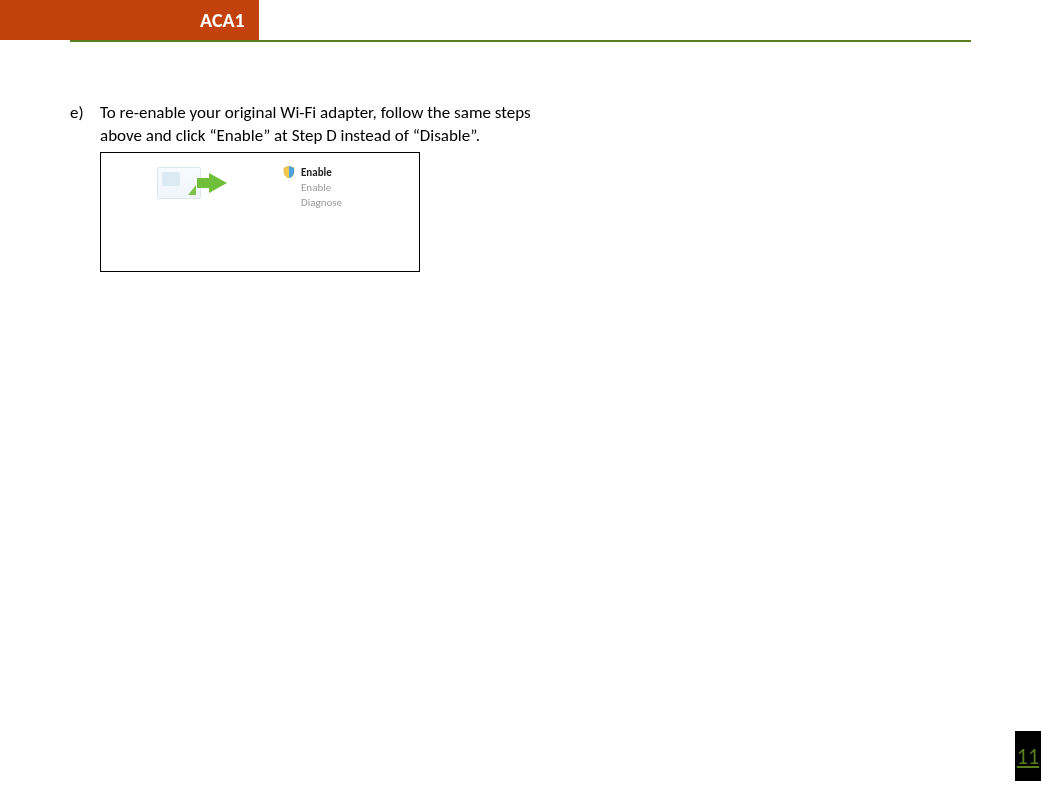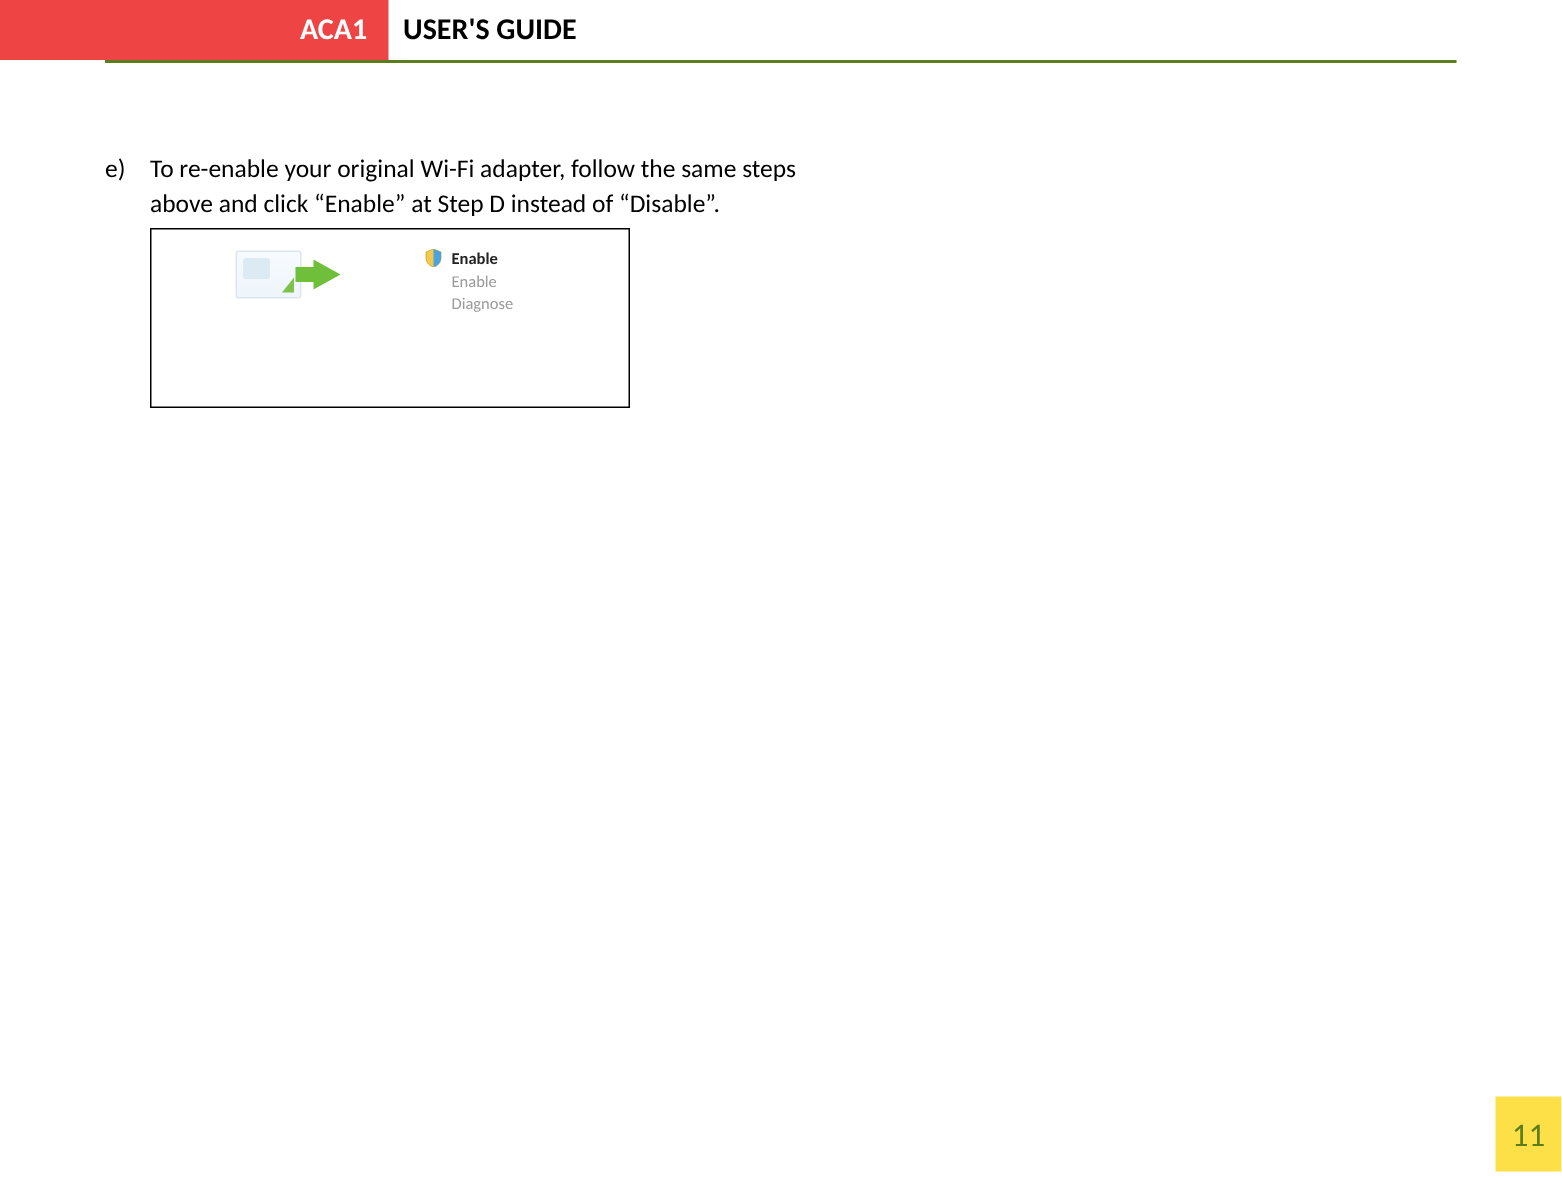--- a/index.html
+++ b/index.html
@@ -12,21 +12,21 @@
     }
     .header {
       display: flex;
       align-items: stretch;
       height: 42px;
       border-bottom: 2px solid #5a7e1e;
       margin-left: 70px;
       margin-right: 70px;
     }
     .header-badge {
-      background: #ef4444;
+      background: #c2410c;
       color: #fff;
       font-weight: bold;
       font-size: 20px;
       padding: 0 14px 0 200px;
       display: flex;
       align-items: center;
       margin-left: -70px;
     }
     .header-title {
       font-weight: bold;
@@ -133,37 +133,37 @@
     .shield-icon {
       width: 12px; height: 12px;
       display: inline-block;
     }
     .shield-icon svg { width: 12px; height: 12px; display: block; }
     .spacer-icon { width: 12px; height: 12px; display:inline-block; }
     .page-number-box {
       position: absolute;
       right: 0;
       bottom: 10px;
-      width: 44px;
+      width: 26px;
       height: 50px;
-      background: #fde047;
+      background: #000000;
       color: #5a7e1e;
       font-size: 22px;
       font-weight: 500;
       display: flex;
       align-items: center;
       justify-content: center;
+      text-decoration: underline;
     }
   </style>
 </head>
 <body>
 
 <div class="header">
   <div class="header-badge">ACA1</div>
-  <div class="header-title">USER'S GUIDE</div>
 </div>
 
 <div class="content">
   <div class="list-item">
     <div class="list-marker">e)</div>
     <div class="list-text">To re-enable your original Wi-Fi adapter, follow the same steps above and click “Enable” at Step D instead of “Disable”.</div>
   </div>
 
   <div class="figure">
     <div class="adapter-block">

